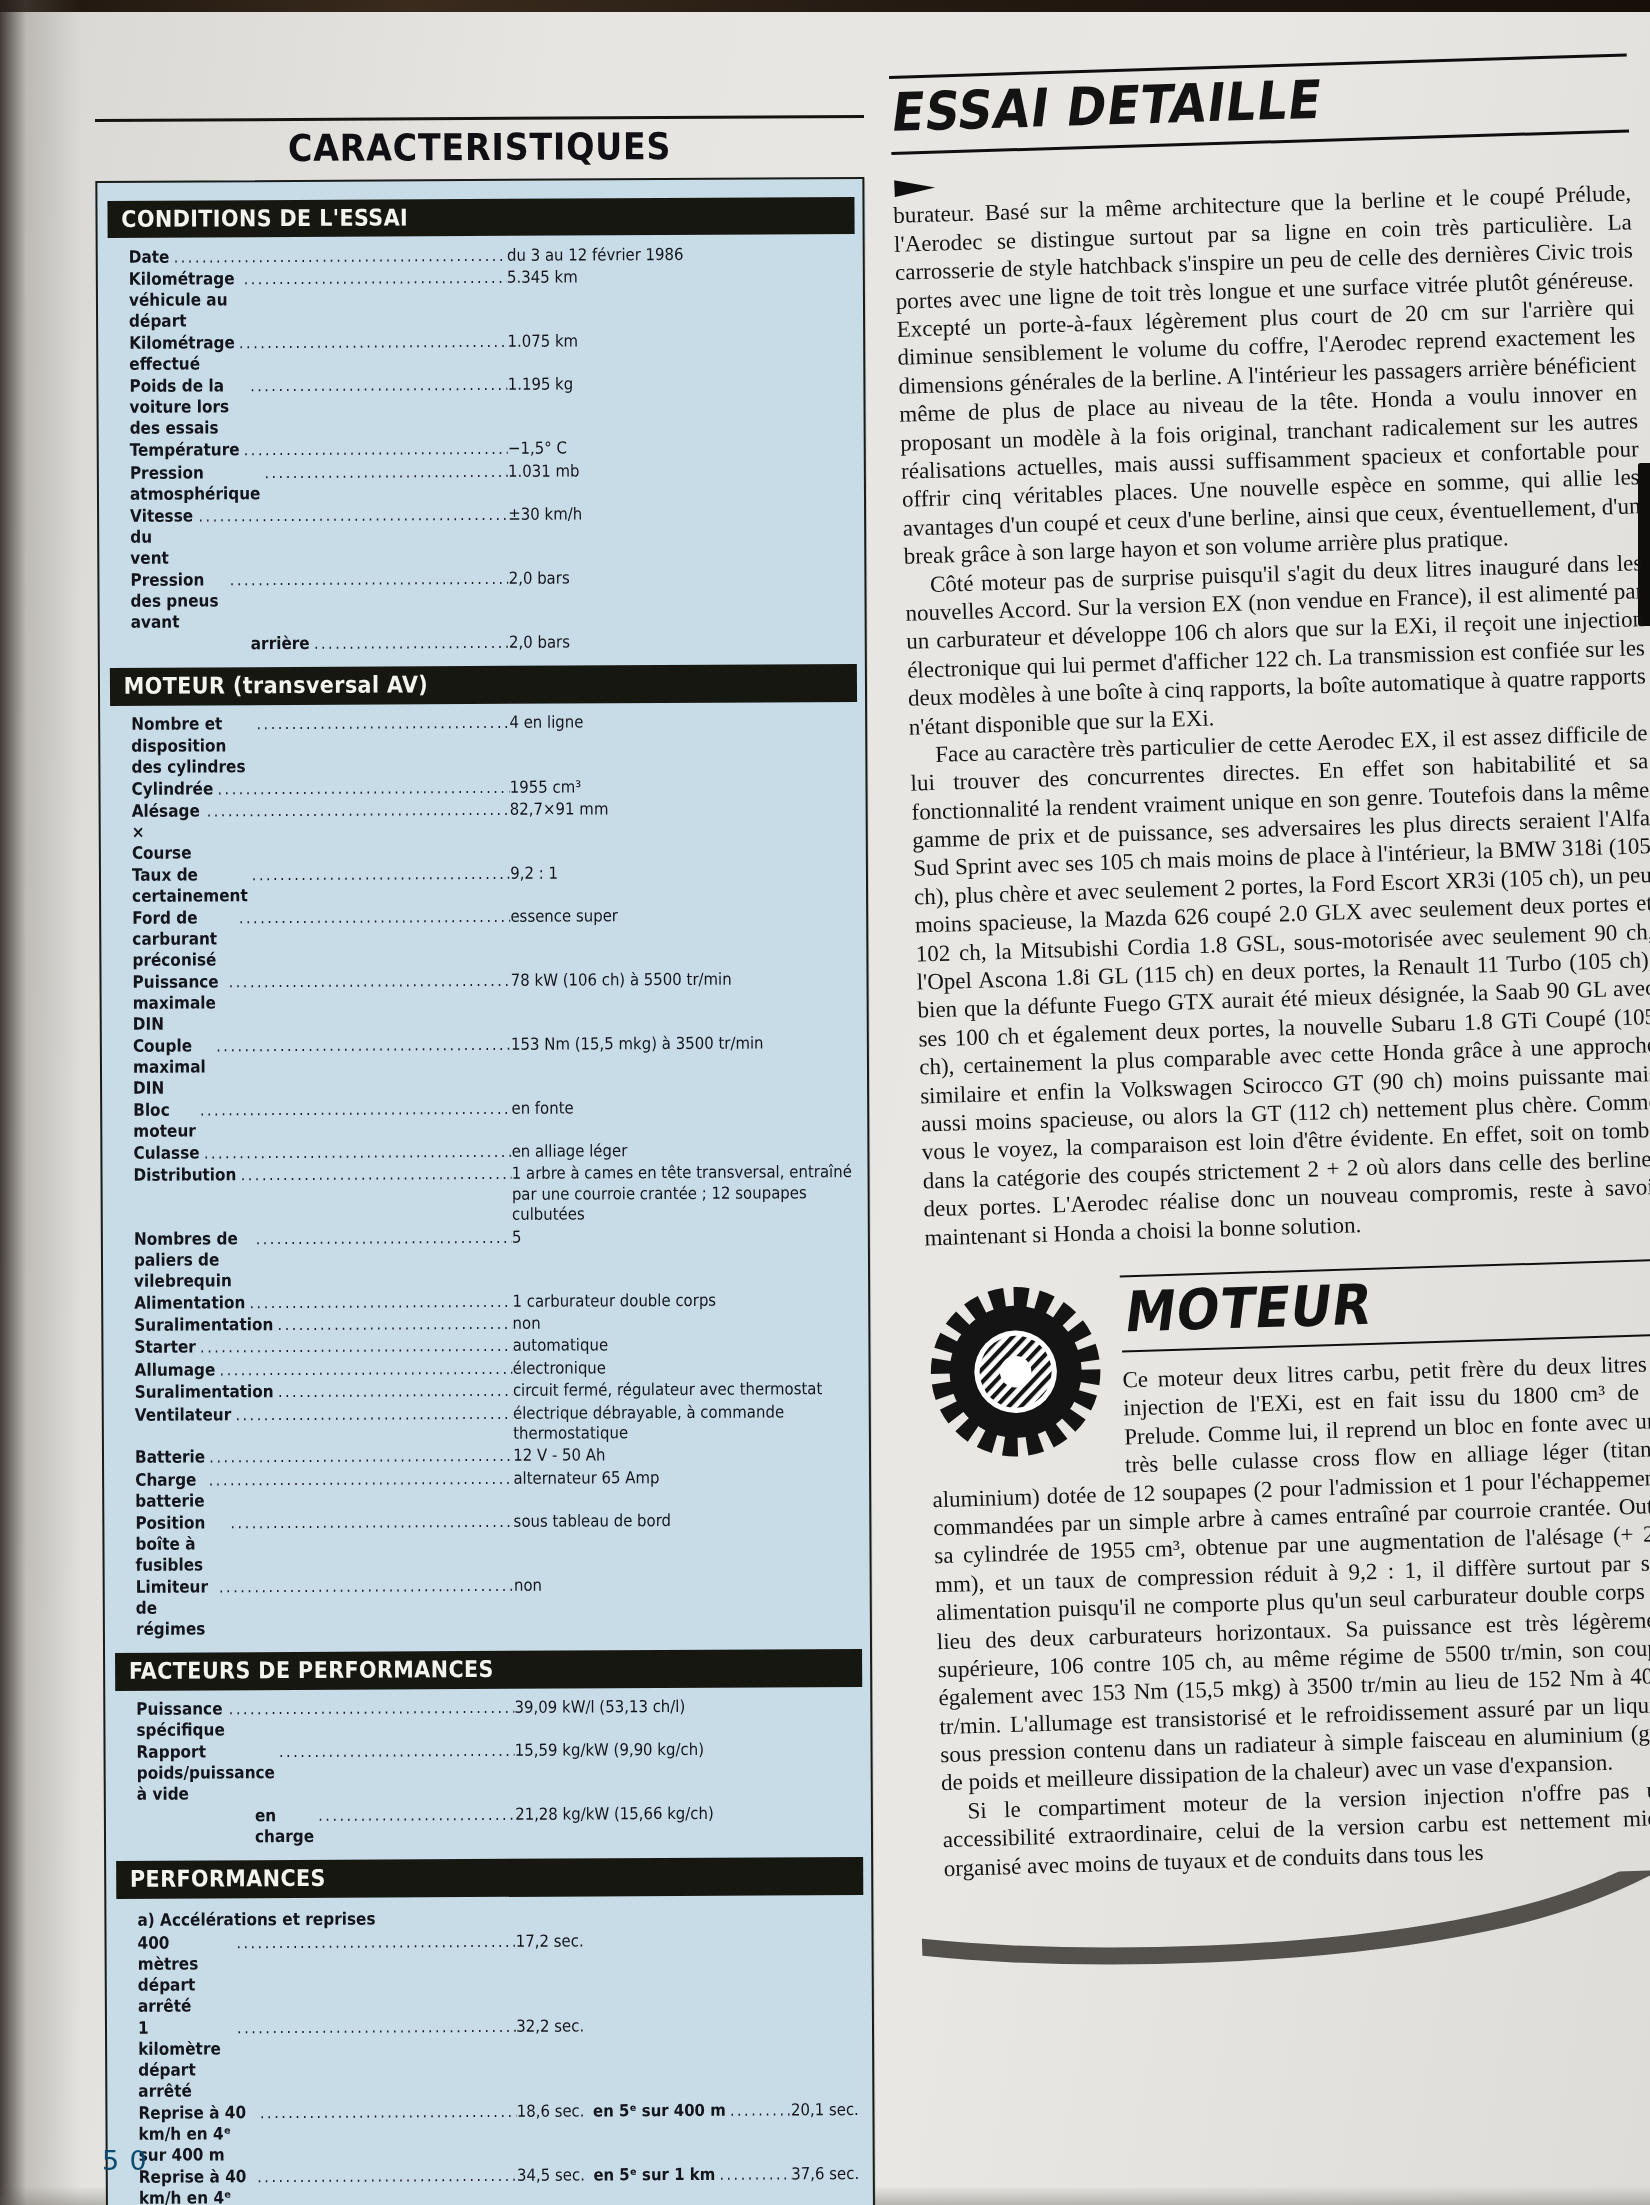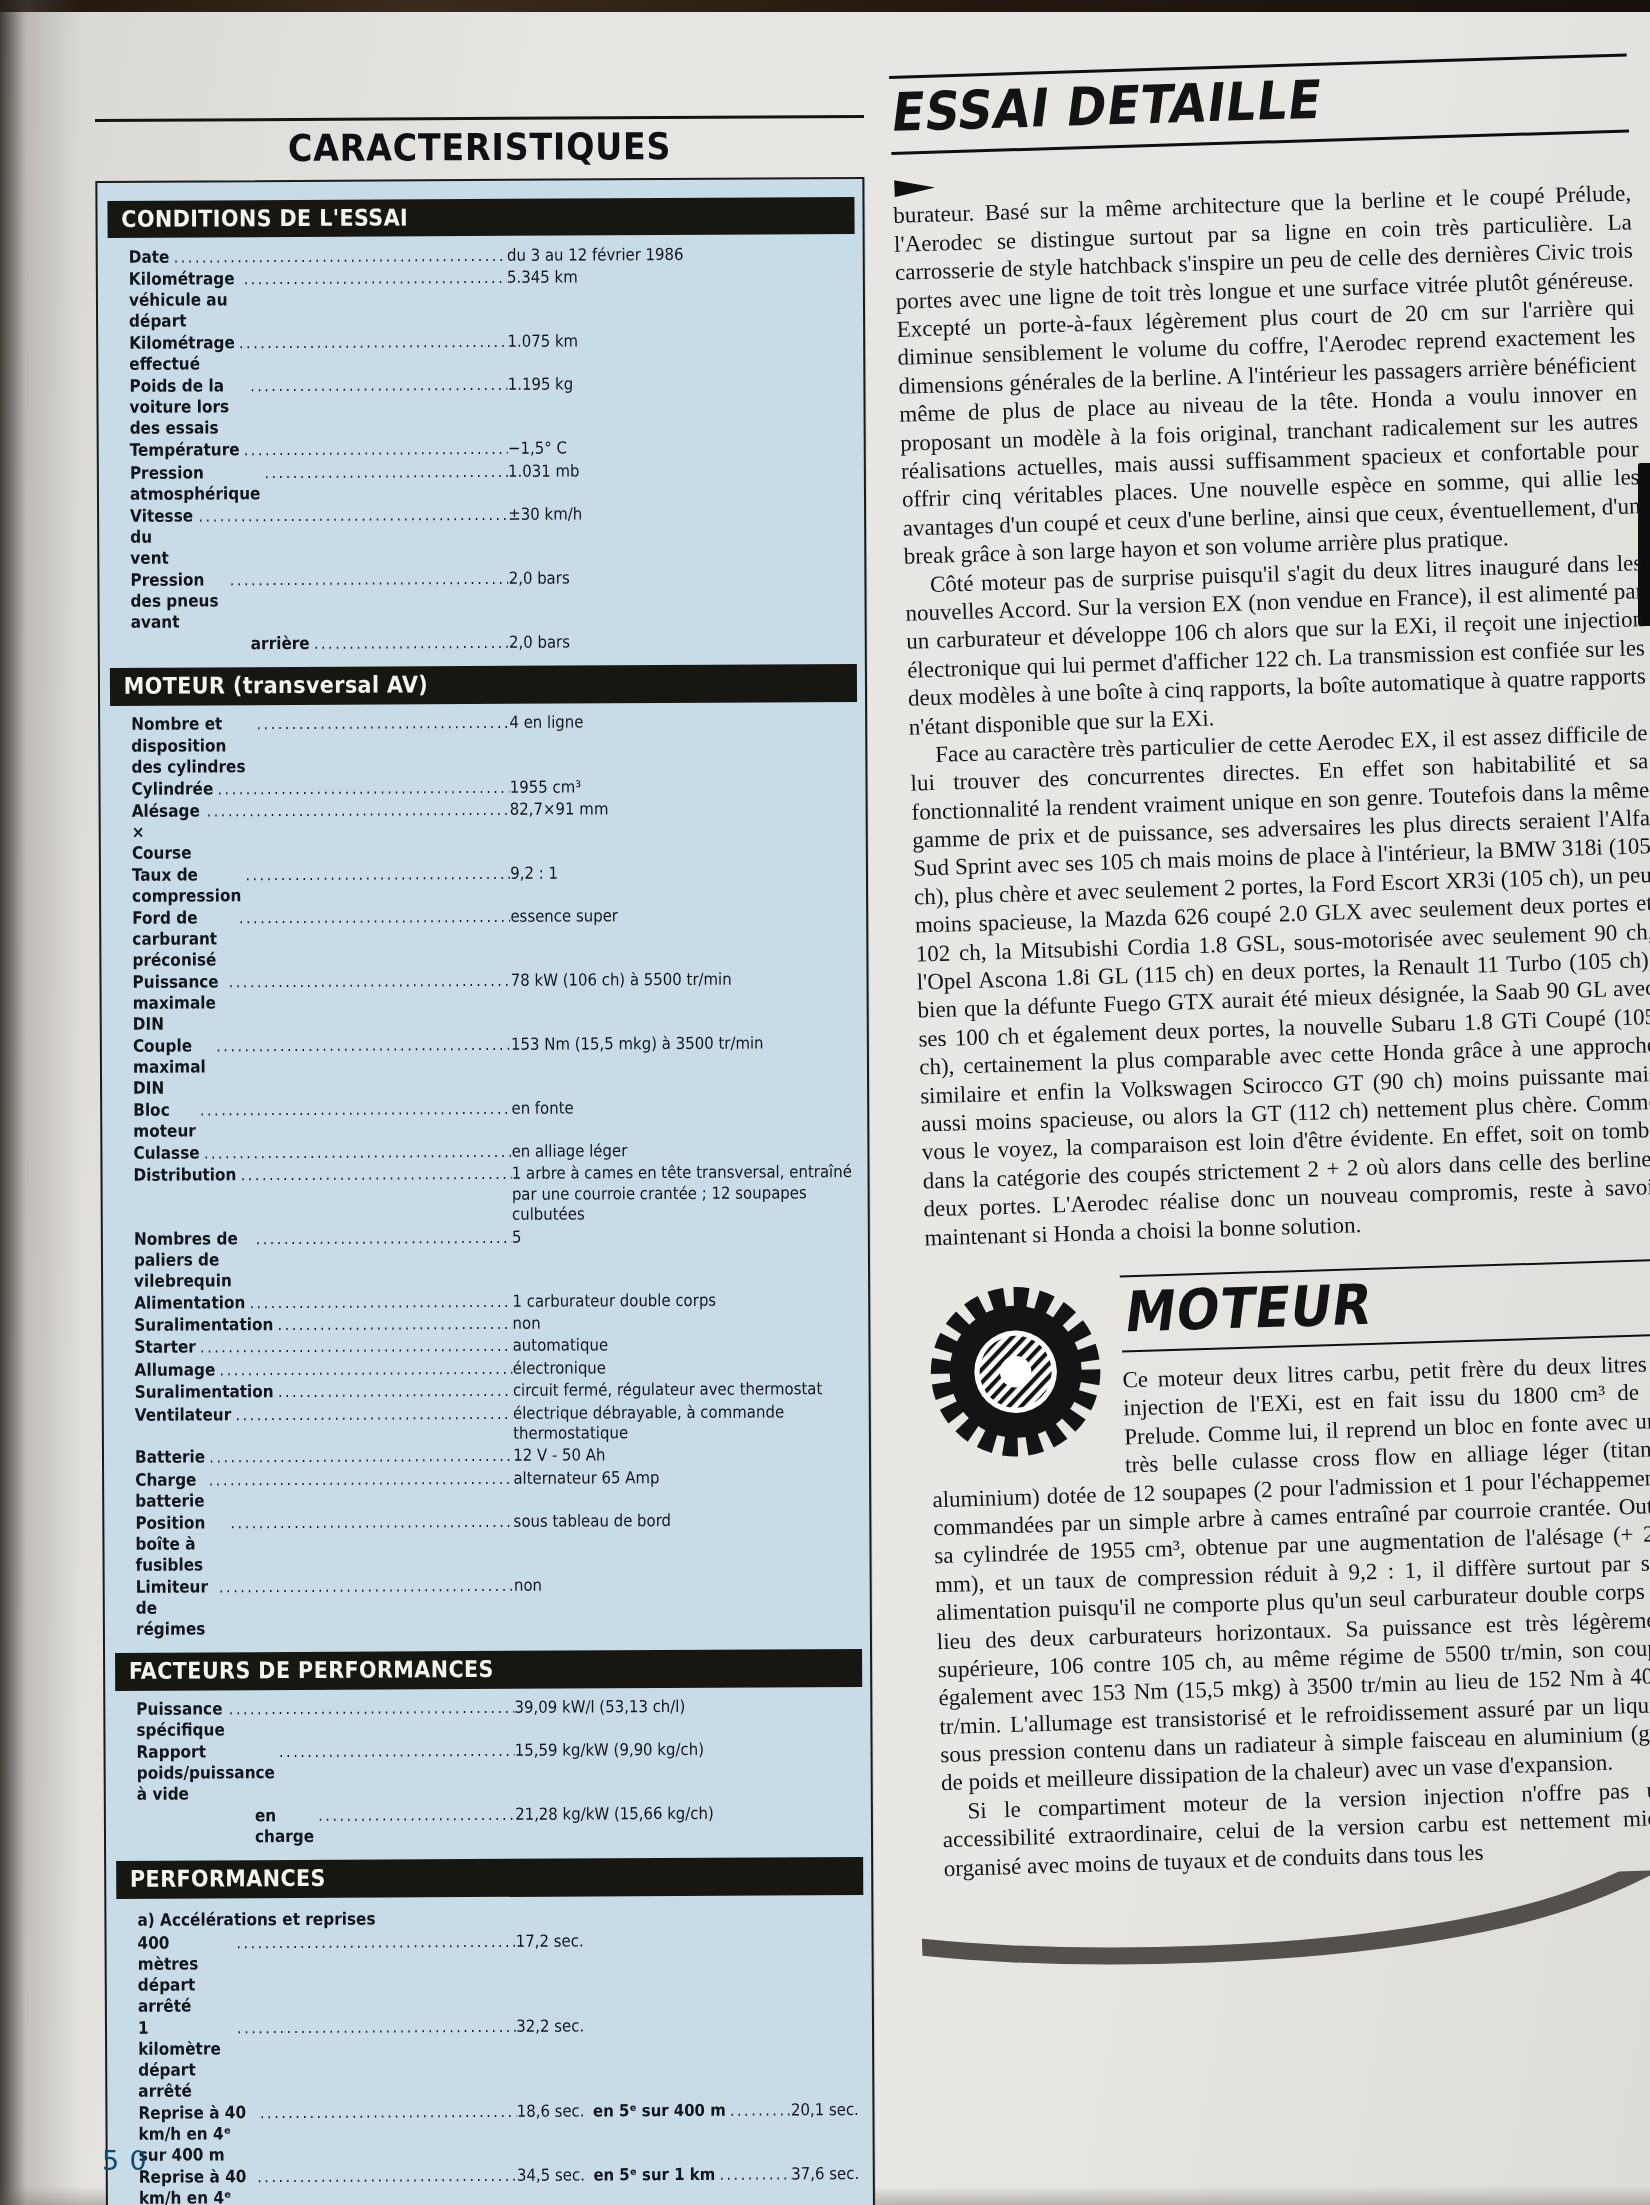--- a/index.html
+++ b/index.html
@@ -132,21 +132,21 @@
             <span class="lbl">Cylindrée</span>
             <span class="dots">..........................................................................................</span>
             <span class="val">1955 cm³</span>
           </div>
           <div class="row">
             <span class="lbl">Alésage × Course</span>
             <span class="dots">..........................................................................................</span>
             <span class="val">82,7×91 mm</span>
           </div>
           <div class="row">
-            <span class="lbl">Taux de compression</span>
+            <span class="lbl">Taux de certainement</span>
             <span class="dots">..........................................................................................</span>
             <span class="val">9,2 : 1</span>
           </div>
           <div class="row">
             <span class="lbl">Ford de carburant préconisé</span>
             <span class="dots">..........................................................................................</span>
             <span class="val">essence super</span>
           </div>
           <div class="row">
             <span class="lbl">Puissance maximale DIN</span>

